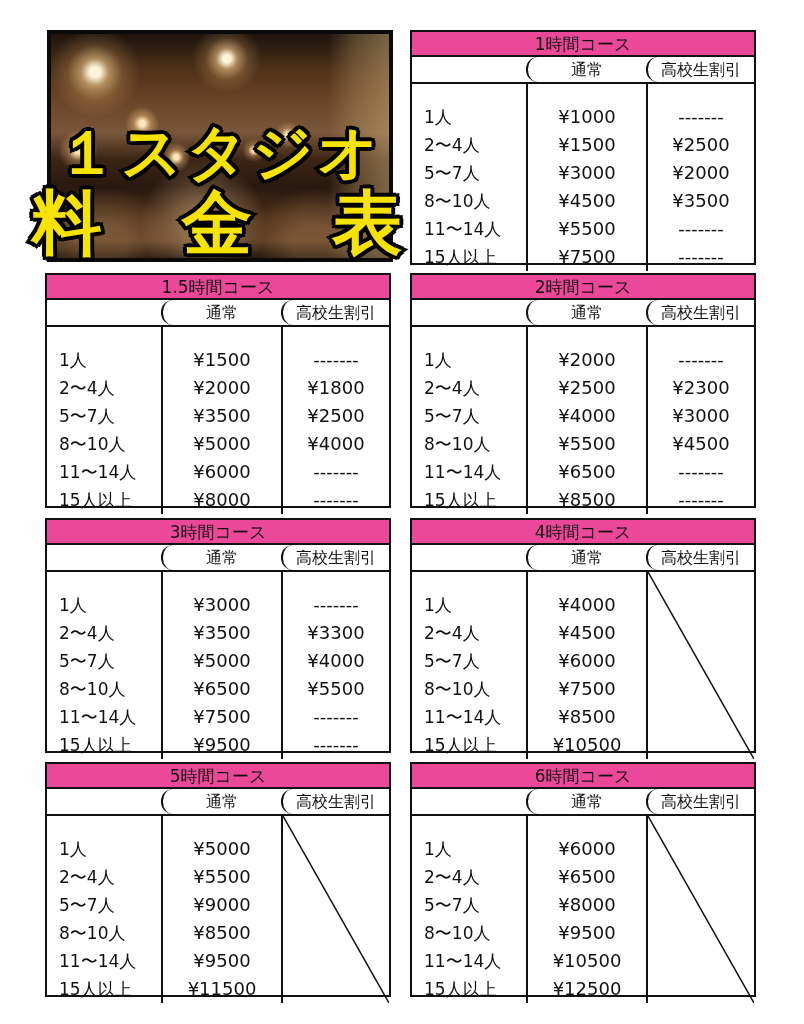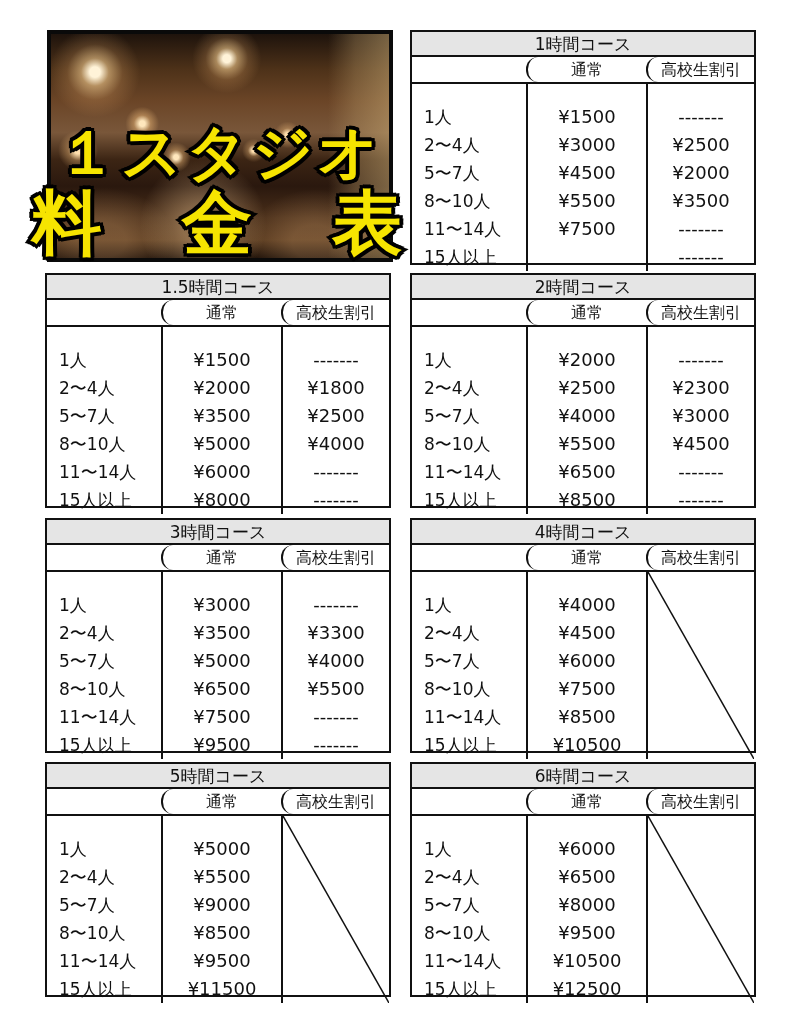--- a/index.html
+++ b/index.html
@@ -37,21 +37,21 @@
                  4px 0 0 #000,-3px 3px 0 #000,0 4px 0 #000,3px 3px 0 #000;
   }
   .hero-line1{font-size:60px;letter-spacing:4px;}
   .hero-line2{font-size:70px;letter-spacing:28px;padding-left:22px;}
 
   
   .card{
     position:absolute;width:346px;height:235px;background:#fff;border:2px solid #111;
   }
   .ttl{
-    height:25px;line-height:25px;background:#e5e5e5;border-bottom:2px solid #111;
+    height:25px;line-height:25px;background:#ec4899;border-bottom:2px solid #111;
     text-align:center;font-size:17px;
   }
   .hrow{display:grid;grid-template-columns:114px 120px 1fr;height:27px;border-bottom:2px solid #111;}
   .hrow .hc{line-height:25px;text-align:center;font-size:16px;border-radius:12px;}
   .hrow .hc.mid,.hrow .hc.rgt{border-left:2px solid #111;}
   .tbody{display:grid;grid-template-columns:114px 120px 1fr;height:177px;}
   .colm{padding-top:19px;position:relative;}
   .colm.mid,.colm.rgt{border-left:2px solid #111;}
   .cell{height:28px;line-height:28px;font-size:17px;white-space:nowrap;}
   .colm.lbl .cell{padding-left:12px;text-align:left;}
@@ -77,20 +77,21 @@
   <div class="tbody">
     <div class="colm lbl">
       <div class="cell">1人</div>
       <div class="cell">2〜4人</div>
       <div class="cell">5〜7人</div>
       <div class="cell">8〜10人</div>
       <div class="cell">11〜14人</div>
       <div class="cell">15人以上</div>
     </div>
     <div class="colm mid">
+      <div class="cell">¥1000</div>
       <div class="cell">¥1500</div>
       <div class="cell">¥3000</div>
       <div class="cell">¥4500</div>
       <div class="cell">¥5500</div>
       <div class="cell">¥7500</div>
     </div>
     <div class="colm rgt">
       <div class="cell">-------</div>
       <div class="cell">¥2500</div>
       <div class="cell">¥2000</div>

